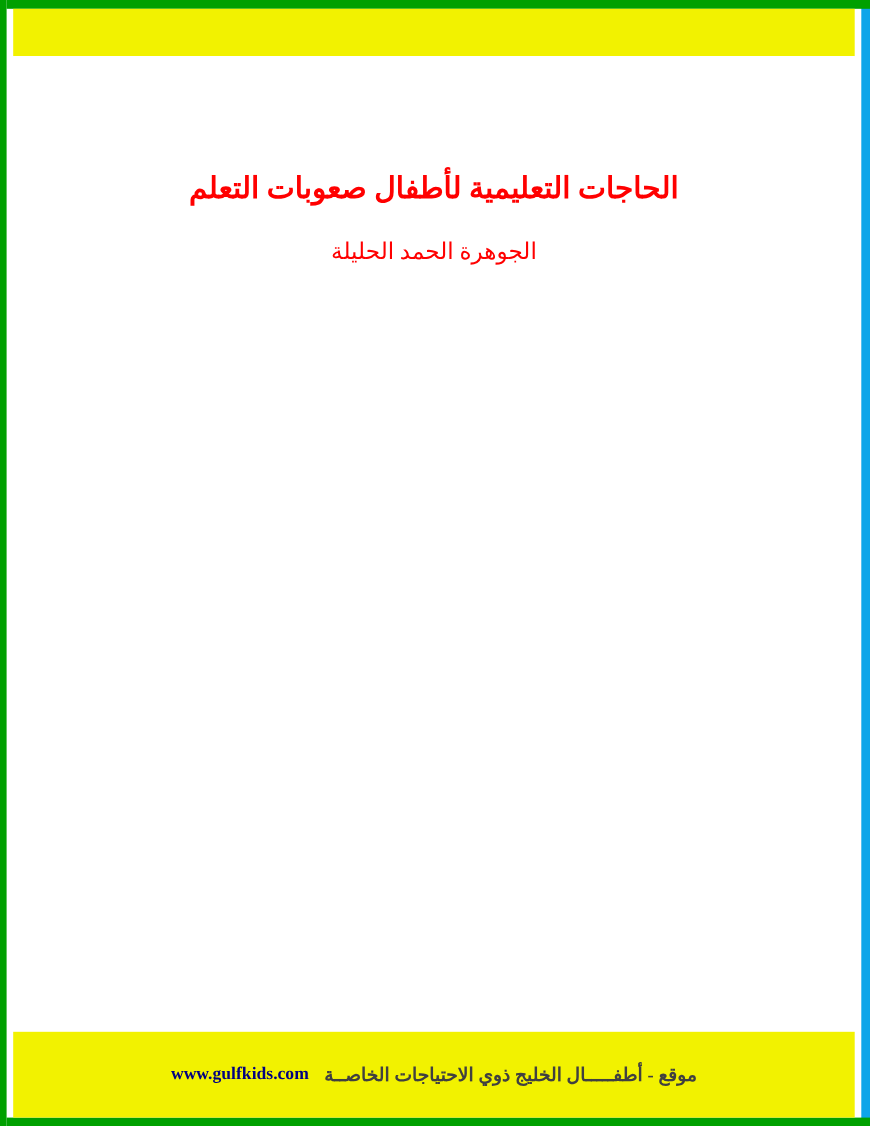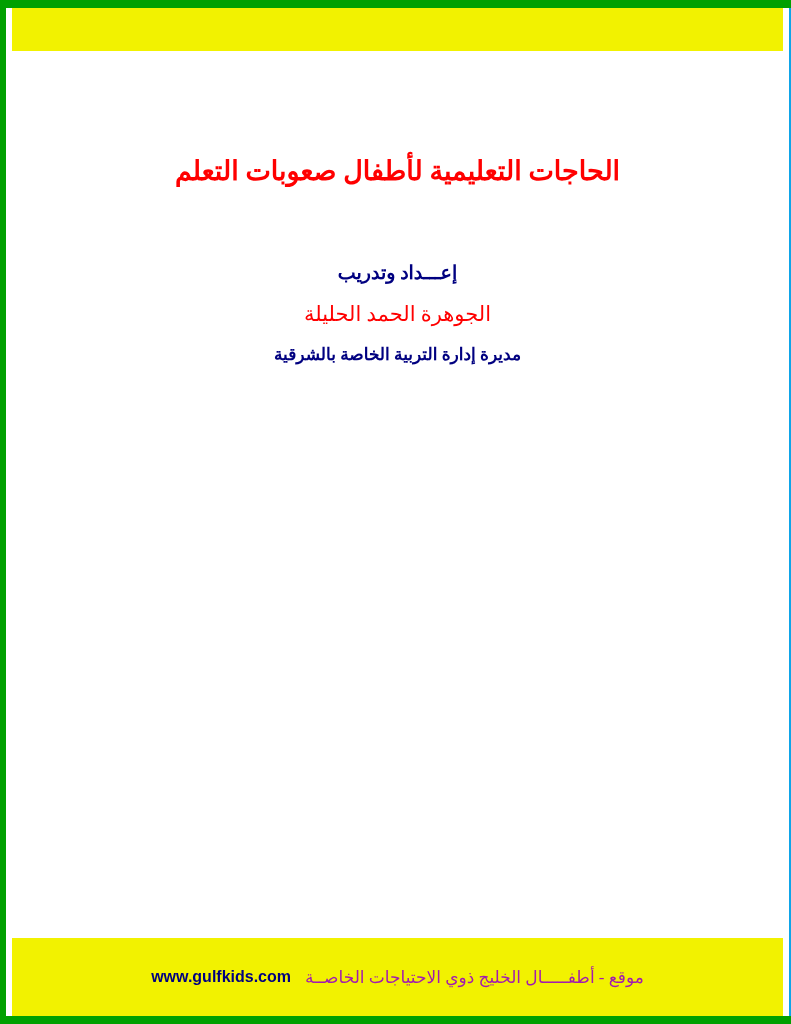--- a/index.html
+++ b/index.html
@@ -13,21 +13,21 @@
     font-family: "Liberation Sans", sans-serif;
     overflow: hidden;
   }
   .page {
     position: relative;
     width: 791px;
     height: 1024px;
     background: #ffffff;
     box-sizing: border-box;
     border-left: 6px solid #00a000;
-    border-right: 2px solid #0ea5e9;
+    border-right: 8px solid #0ea5e9;
   }
   
   .frame-top-green {
     position: absolute;
     top: 0; left: 0;
     width: 791px;
     height: 8px;
     background: #00a000;
   }
   .frame-bottom-green {
@@ -59,29 +59,29 @@
     left: 6px;
     right: 6px;
     height: 78px;
     display: flex;
     align-items: center;
     justify-content: center;
     gap: 14px;
     direction: rtl;
   }
   .footer-text {
-    color: #a21caf;
+    color: #404040;
     font-family: "Liberation Serif", serif;
-    font-weight: normal;
+    font-weight: bold;
     font-size: 17px;
     white-space: nowrap;
   }
   .footer-url {
     color: #000080;
-    font-family: Liberation Sans, sans-serif;
+    font-family: Liberation Serif, serif;
     font-weight: bold;
     font-size: 16px;
     white-space: nowrap;
     direction: ltr;
   }
   .content {
     position: absolute;
     top: 51px;
     left: 6px;
     right: 6px;
@@ -133,25 +133,23 @@
   <div class="frame-bottom-green"></div>
 
   <div class="banner-top"></div>
 
   <div class="content">
 
     <div class="title">
       <span class="title-line">الحاجات التعليمية لأطفال صعوبات التعلم</span>
     </div>
 
-    <div class="prep-label">إعـــداد وتدريب</div>
 
     <div class="author">الجوهرة الحمد الحليلة</div>
 
-    <div class="affiliation">مديرة إدارة التربية الخاصة بالشرقية</div>
 
   </div>
 
   <div class="banner-bottom"></div>
 
   <div class="footer-inner">
     <span class="footer-text">موقع - أطفـــــال الخليج ذوي الاحتياجات الخاصــة</span>
     <span class="footer-url">www.gulfkids.com</span>
   </div>
 

